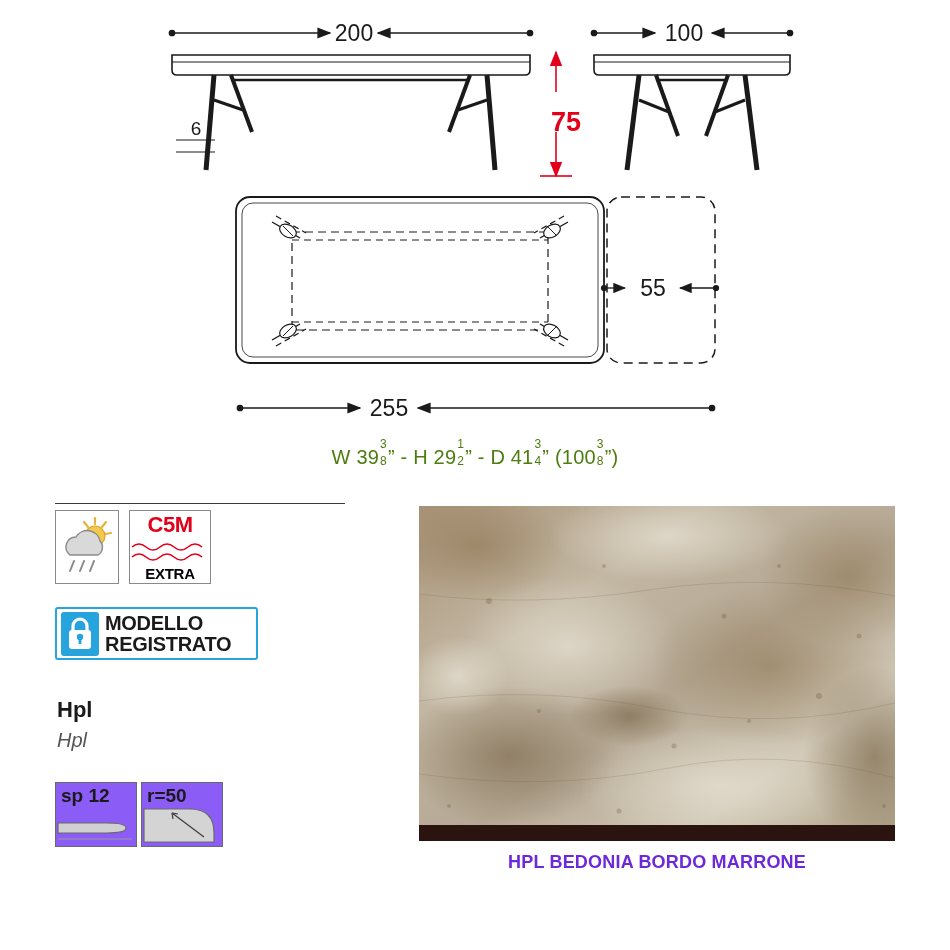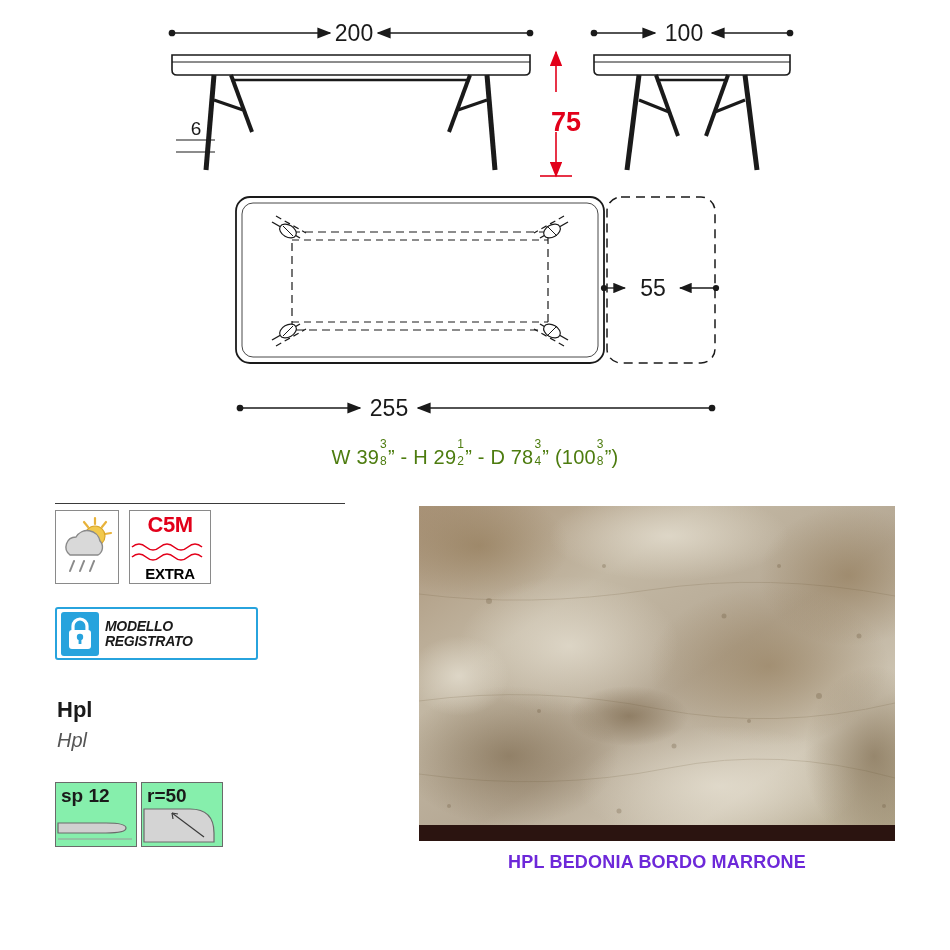--- a/index.html
+++ b/index.html
@@ -170,26 +170,25 @@
     background: #27a3dd;
     border-radius: 3px;
     position: relative;
     flex: none;
   }
   #registered-badge .reg-text {
     margin-left: 6px;
     line-height: 1.05;
   }
   #registered-badge .reg-it {
-    font-size: 14px;
+    font-size: 20px;
     font-weight: bold;
     color: #1a1a1a;
     font-family: "Liberation Sans", sans-serif;
     letter-spacing: -0.3px;
-    font-style: italic;
   }
   #registered-badge .reg-en {
     font-size: 15px;
     font-weight: bold;
     color: #27a3dd;
     font-family: "Liberation Sans", sans-serif;
     letter-spacing: -0.3px;
   }
 
   
@@ -215,21 +214,21 @@
     position: absolute;
     left: 55px;
     top: 285px;
     display: flex;
     gap: 4px;
   }
   .detail-box {
     width: 80px;
     height: 63px;
     border: 1px solid #6a6a6a;
-    background: #86efac;
+    background: #8b5cf6;
     position: relative;
     overflow: hidden;
   }
   .detail-box .dlabel {
     position: absolute;
     top: 2px;
     left: 5px;
     font-size: 19px;
     font-weight: bold;
     color: #1a1a1a;
@@ -399,21 +398,21 @@
         <line x1="240" y1="408" x2="360" y2="408" stroke="#1a1a1a" stroke-width="1.4" marker-start="url(#dot)" marker-end="url(#arrR)"></line>
         <line x1="418" y1="408" x2="712" y2="408" stroke="#1a1a1a" stroke-width="1.4" marker-start="url(#arrL)" marker-end="url(#dot)"></line>
         <text class="dimtext" x="389" y="416" text-anchor="middle">255</text>
       </g>
     </svg>
   </div>
 
   <div id="imperial-dims">
     <span>W 39</span><span class="frac"><span class="num">3</span><span class="den">8</span></span><span class="sl">”</span>
     <span>- H 29</span><span class="frac"><span class="num">1</span><span class="den">2</span></span><span class="sl">”</span>
-    <span>- D 78</span><span class="frac"><span class="num">3</span><span class="den">4</span></span><span class="sl">”</span>
+    <span>- D 41</span><span class="frac"><span class="num">3</span><span class="den">4</span></span><span class="sl">”</span>
     <span>(100</span><span class="frac"><span class="num">3</span><span class="den">8</span></span><span class="sl">”)</span>
   </div>
 
   <div id="lower-panel">
 
     <div id="spec-rule"></div>
 
     <div id="badge-row">
 
       <div class="weather-badge">

